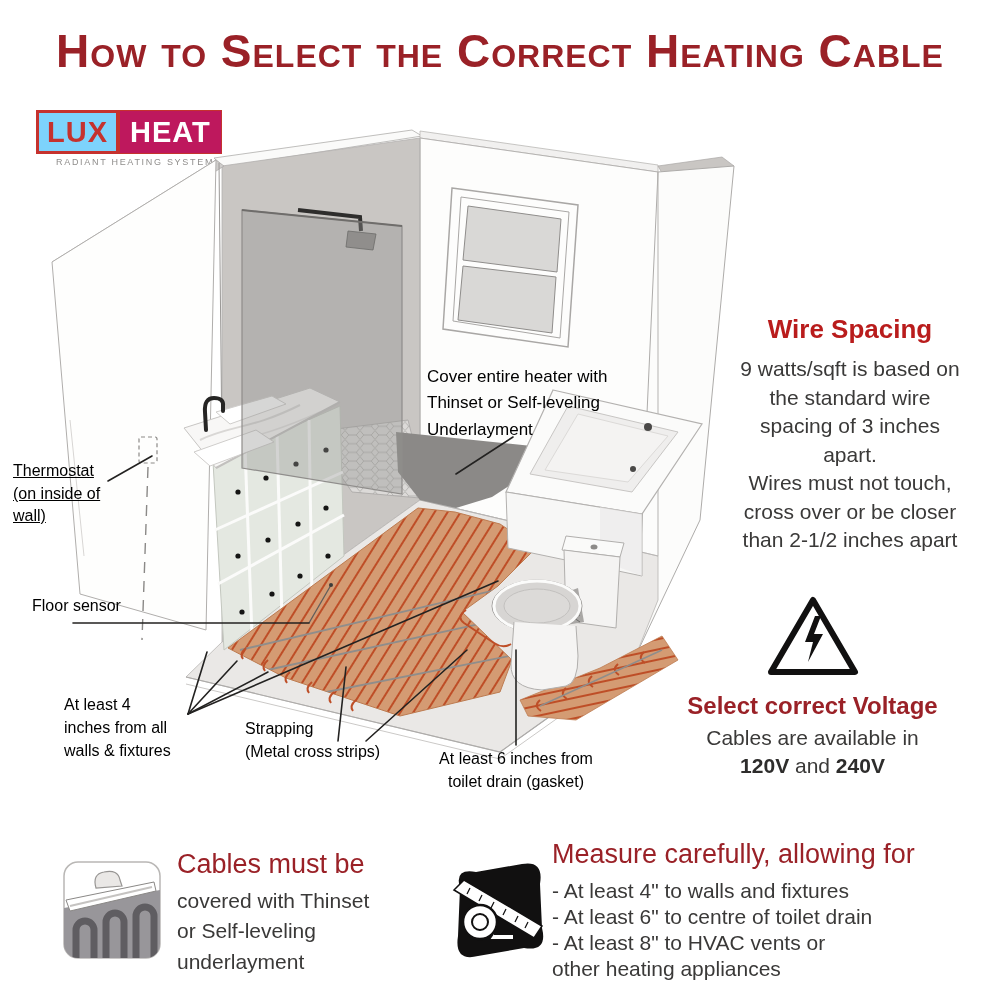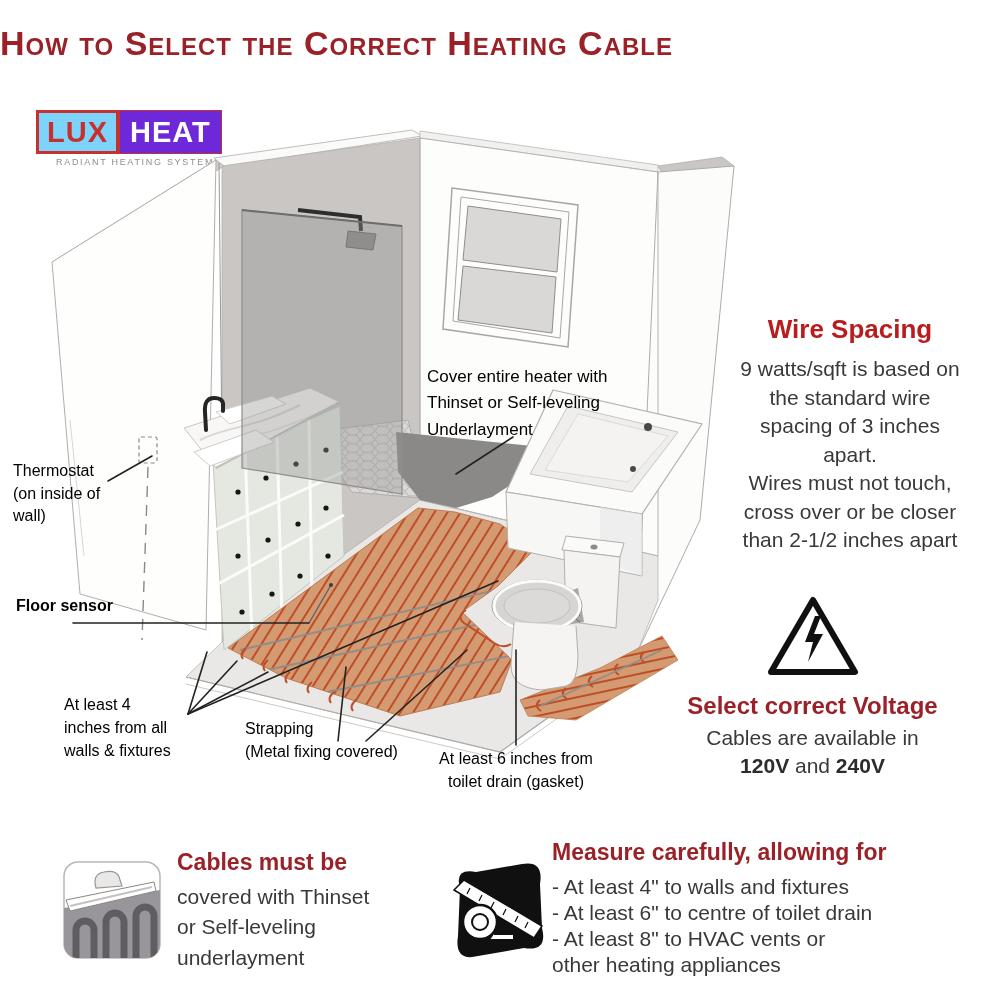--- a/index.html
+++ b/index.html
@@ -1,46 +1,46 @@
 <!DOCTYPE html>
 <html><head>
 <meta charset="utf-8">
 <style>
   html,body{margin:0;padding:0;background:#fff;}
   .canvas{position:relative;width:1000px;height:1000px;background:#ffffff;overflow:hidden;
           font-family:"Liberation Sans",sans-serif;}
-  .title{position:absolute;top:24px;left:0;width:1000px;
-         font-size:34px;font-weight:700;font-variant:small-caps;letter-spacing:1px;
+  .title{position:absolute;top:24px;left:0;width:1000px;text-align:center;
+         font-size:46px;font-weight:700;font-variant:small-caps;letter-spacing:1px;
          color:#9A2127;white-space:nowrap;}
   
   .logo{position:absolute;left:36px;top:110px;}
   .logo-row{display:flex;align-items:stretch;}
   .logo-lux{border:3px solid #C5322E;color:#C5322E;background:#7dd3fc;font-size:29px;font-weight:700;
             padding:1px 8px;letter-spacing:1px;line-height:36px;}
-  .logo-heat{background:#6d28d9;color:#fff;font-size:29px;font-weight:700;padding:1px 10px;
+  .logo-heat{background:#be185d;color:#fff;font-size:29px;font-weight:700;padding:1px 10px;
              letter-spacing:1px;line-height:40px;border:1px solid #C5322E;}
   .logo-tag{margin-top:3px;text-align:right;font-size:9px;letter-spacing:1.7px;color:#8f8d8b;}
   
   .lbl{position:absolute;font-size:16px;line-height:1.42;color:#29282
 
 7;white-space:pre-line;}
   .lbl-center{text-align:center;}
   
   .wire-block{position:absolute;left:710px;top:314px;width:280px;text-align:center;}
   .red-h1{font-size:26px;font-weight:700;color:#b91c1c;}
   .wire-body{margin-top:10px;font-size:21px;line-height:1.36;color:#3A3938;white-space:pre-line;}
   .warn-icon{position:absolute;left:765px;top:592px;}
   .volt-block{position:absolute;left:655px;top:692px;width:315px;text-align:center;}
   .red-h2{font-size:24px;font-weight:700;color:#9A2127;}
   .volt-line1{margin-top:6px;font-size:21px;color:#3A3938;}
   .volt-line2{margin-top:4px;font-size:21px;color:#3A3938;}
   .volt-line2 .v{font-weight:700;color:#2E2D2C;}
   
   .covered-block{position:absolute;left:177px;top:849px;width:230px;}
-  .red-h3{font-size:23px;font-weight:700;color:#9A2127;}
+  .red-h3{font-size:27px;font-weight:400;color:#9A2127;}
   .covered-body{margin-top:6px;font-size:21px;line-height:1.45;color:#3A3938;white-space:pre-line;}
   .measure-block{position:absolute;left:552px;top:839px;width:400px;}
   .measure-items{margin-top:8px;font-size:21px;line-height:26px;color:#3A3938;}
   .icon-box{position:absolute;}
   svg{display:block;}
   .scene{position:absolute;left:0;top:0;}
 </style>
 </head>
 <body>
 <div class="canvas">
@@ -226,29 +226,29 @@
       <line x1="188" y1="714" x2="237" y2="661"></line>
       <line x1="188" y1="714" x2="268" y2="672"></line>
       <line x1="188" y1="714" x2="498" y2="581"></line>
       <line x1="338" y1="741" x2="346" y2="667"></line>
       <line x1="366" y1="741" x2="467" y2="650"></line>
       <line x1="516" y1="650" x2="516" y2="745"></line>
       <line x1="513" y1="437" x2="456" y2="474"></line>
     </g>
   </svg>
 
-  <div class="lbl" style="left:13px;top:460px;">Thermostat
+  <div class="lbl" style="left:13px;top:460px;text-decoration:underline;">Thermostat
 (on inside of
 wall)</div>
-  <div class="lbl" style="left:16px;top:595px;font-weight:bold;">Floor sensor</div>
+  <div class="lbl" style="left:32px;top:595px;">Floor sensor</div>
   <div class="lbl" style="left:64px;top:693px;line-height:1.45;">At least 4
 inches from all
 walls &amp; fixtures</div>
   <div class="lbl" style="left:245px;top:718px;">Strapping
-(Metal fixing covered)</div>
+(Metal cross strips)</div>
   <div class="lbl lbl-center" style="left:398px;top:748px;width:236px;">At least 6 inches from
 toilet drain (gasket)</div>
   <div class="lbl" style="left:427px;top:364px;font-size:17px;line-height:1.55;">Cover entire heater with
 Thinset or Self-leveling
 Underlayment</div>
 
   <div class="wire-block">
     <div class="red-h1">Wire Spacing</div>
     <div class="wire-body">9 watts/sqft is based on
 the standard wire

